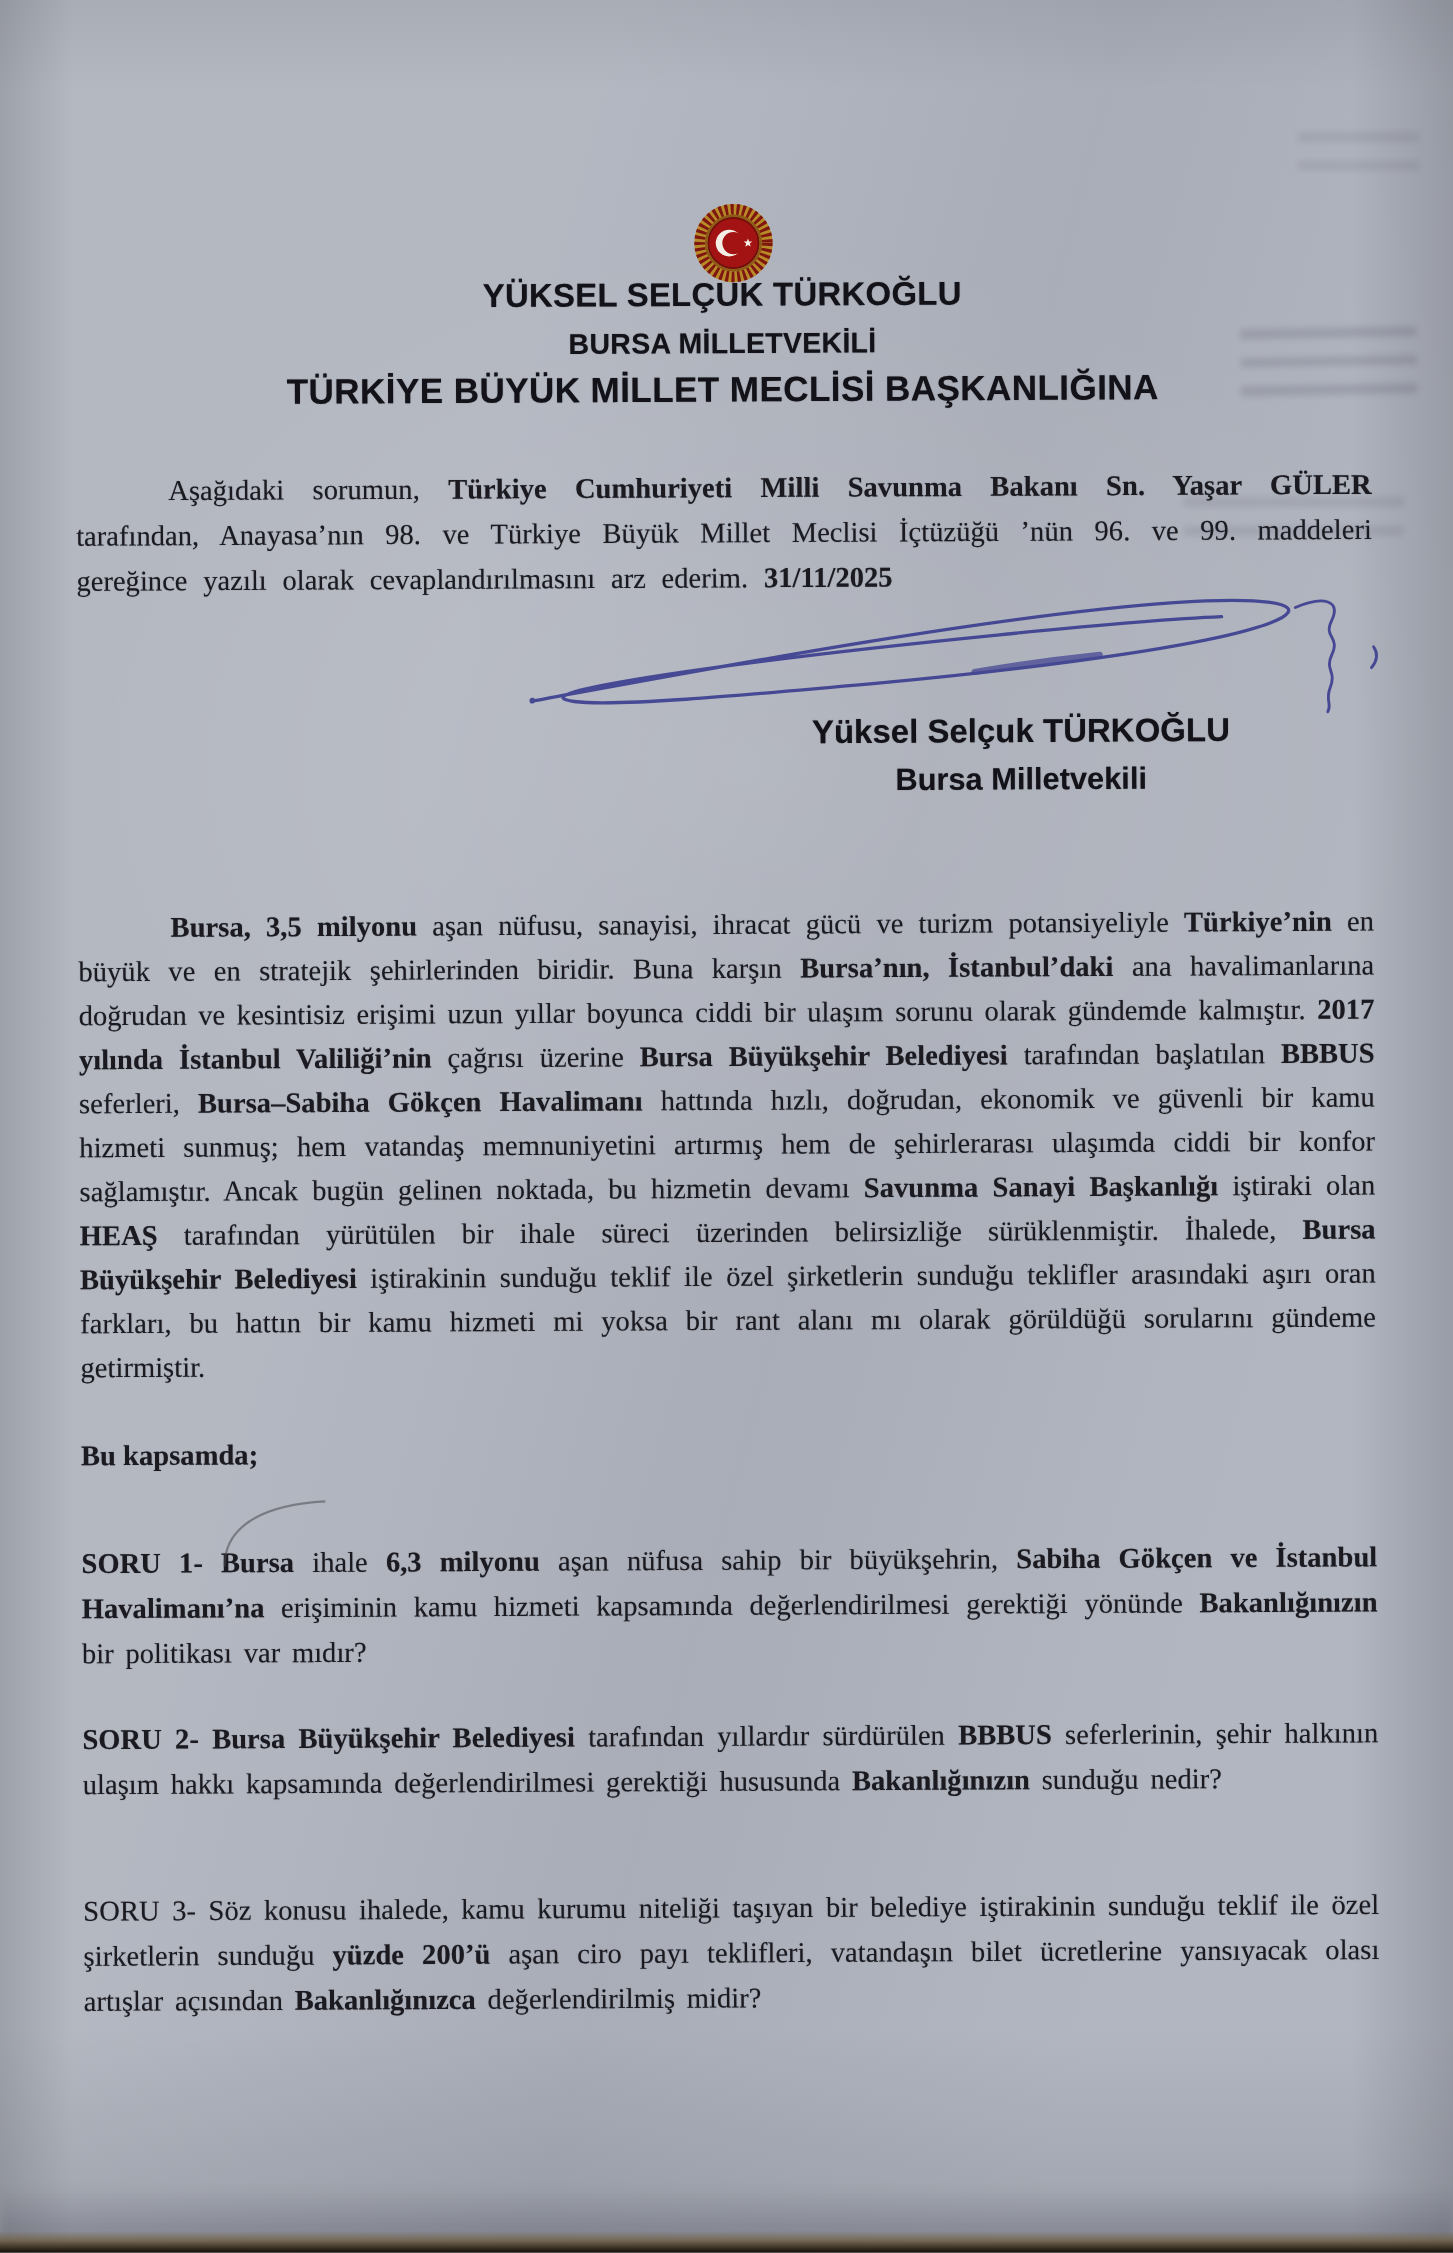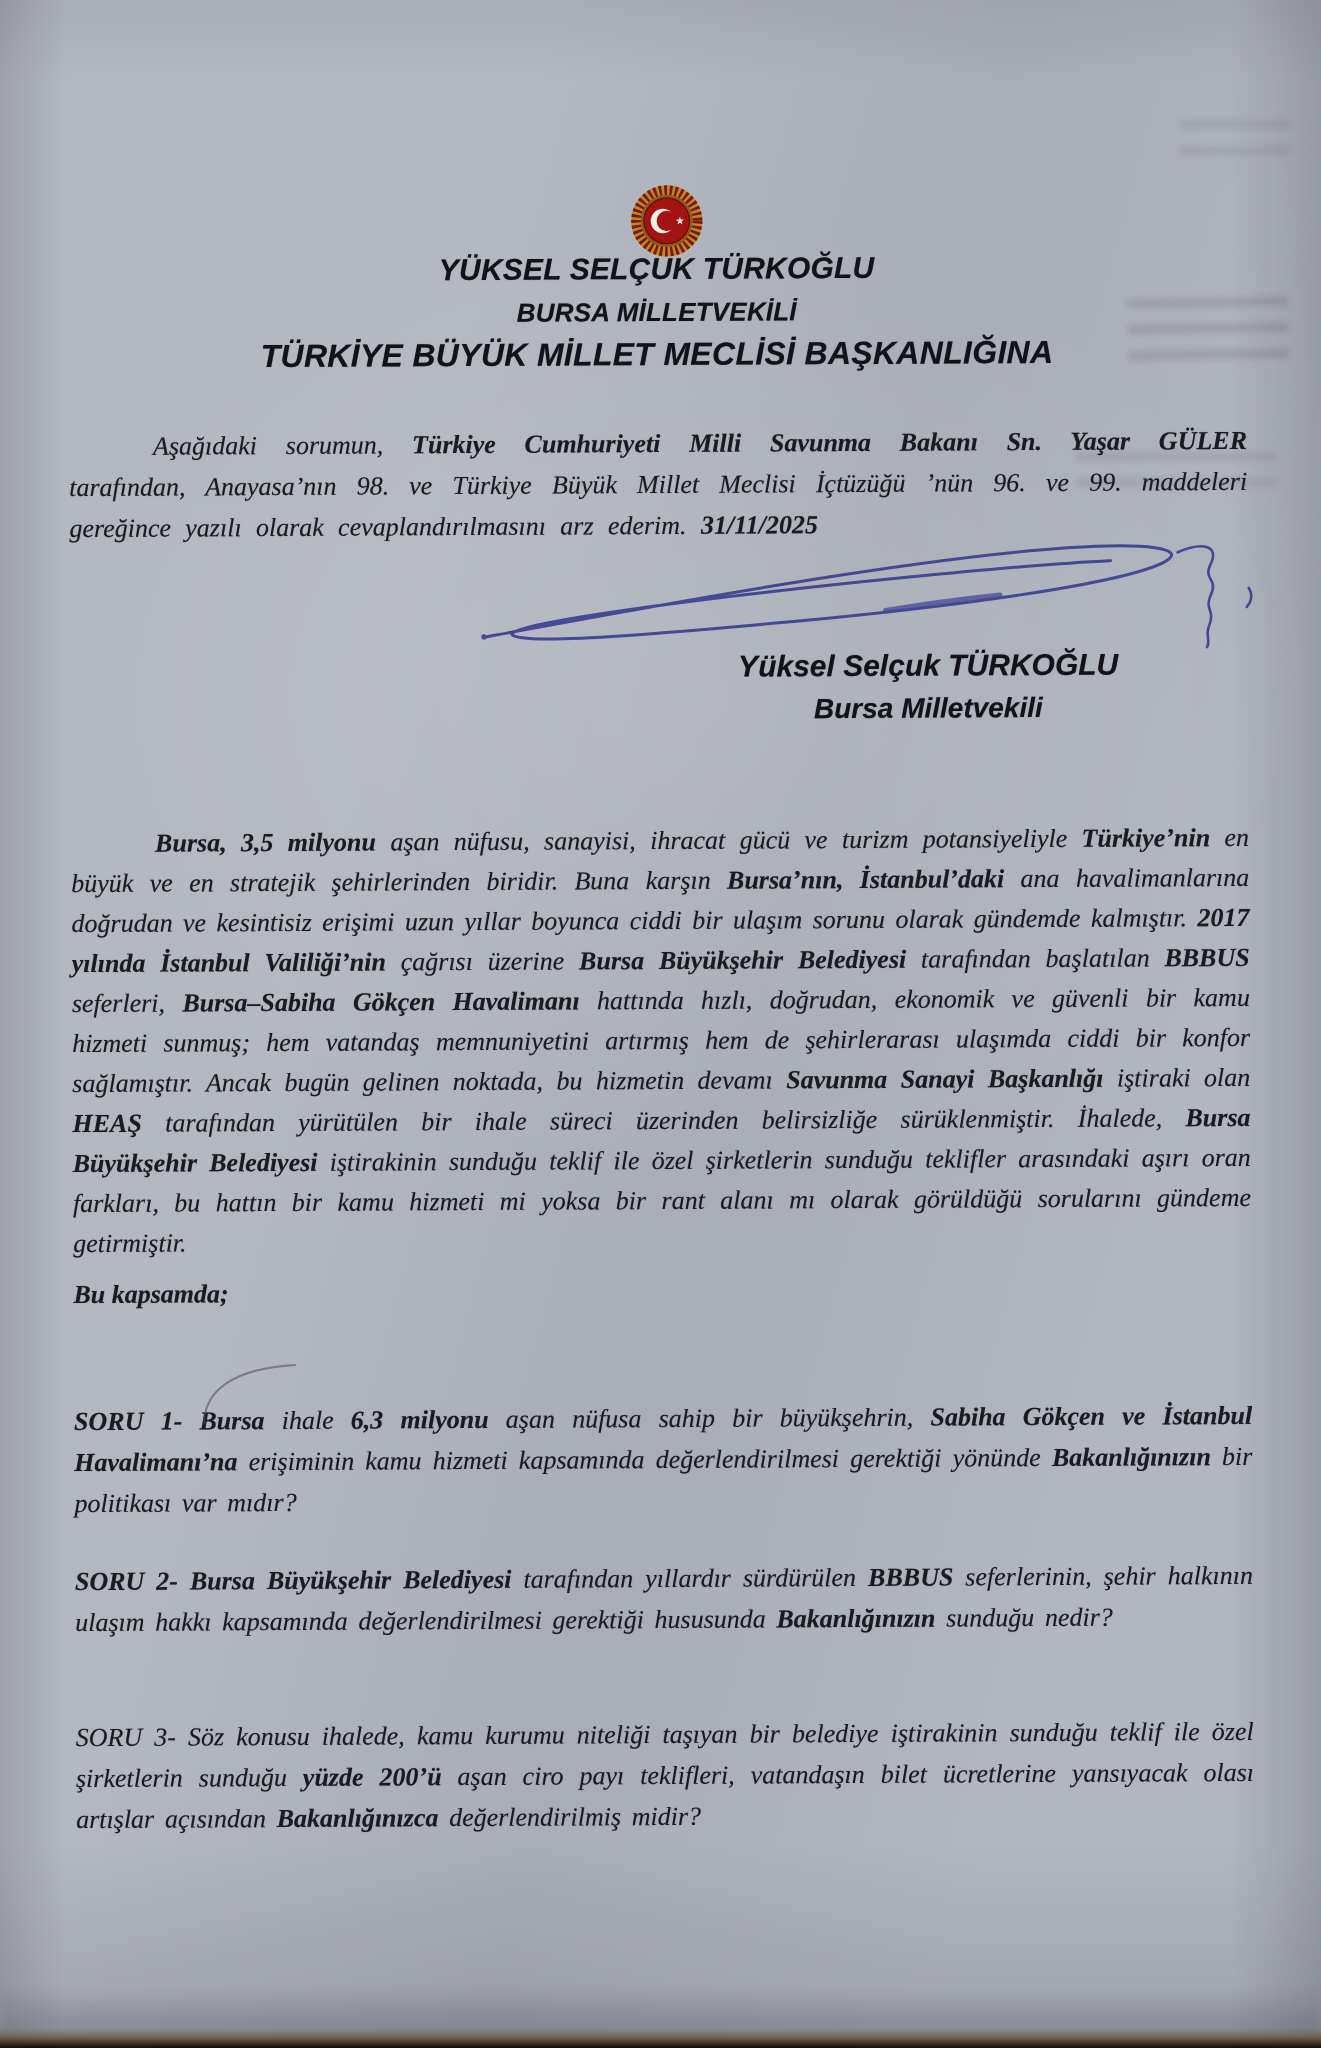--- a/index.html
+++ b/index.html
@@ -9,21 +9,20 @@
     margin:0 auto;
     overflow:hidden;
     background:
       radial-gradient(ellipse 900px 700px at 52% 34%, rgba(255,255,255,.10), rgba(255,255,255,0) 70%),
       linear-gradient(to right, rgba(20,22,30,.14), rgba(20,22,30,0) 5%, rgba(20,22,30,0) 93%, rgba(20,22,30,.16)),
       linear-gradient(to bottom, rgba(20,22,30,.07), rgba(20,22,30,0) 4%, rgba(20,22,30,0) 90%, rgba(20,22,30,.12)),
       linear-gradient(105deg, rgba(255,255,255,.05) 0 30%, rgba(0,0,10,.04) 55%, rgba(255,255,255,.03) 80%),
       #b0b4be;
     font-family:"Liberation Serif", serif;
     color:#17171d;
-    font-style:italic;
   }
   .content{position:absolute;inset:0;transform:rotate(-0.30deg);}
   .abs{position:absolute;}
   
   .hline{
     left:0;width:100%;text-align:center;
     font-family:"Liberation Sans", sans-serif;
     font-weight:bold;color:#121218;
     letter-spacing:.2px;
     text-shadow:0 0 1px rgba(18,18,28,.45);
@@ -35,21 +34,21 @@
   .para{
     left:72px;width:1178px;
     text-align:justify;
     font-size:26px;line-height:41px;
     color:#1a1a20;
     text-shadow:0 0 1px rgba(20,20,30,.4);
   }
   .indent{text-indent:84px;}
   .intro{top:397px;word-spacing:.30em;}
   .body-par{top:795px;line-height:40px;word-spacing:.14em;}
-  .scope{top:1271px;font-weight:bold;width:auto;}
+  .scope{top:1300px;font-weight:bold;width:auto;}
   .q1{top:1372px;word-spacing:.16em;}
   .q2{top:1532px;word-spacing:.16em;}
   .q3{top:1688px;word-spacing:.16em;}
   .b{font-weight:bold;}
   
   .sig-name{
     top:650px;left:600px;width:660px;text-align:center;
     font-family:"Liberation Sans", sans-serif;font-weight:bold;
     font-size:30px;color:#121218;text-shadow:0 0 1px rgba(18,18,28,.45);
   }

